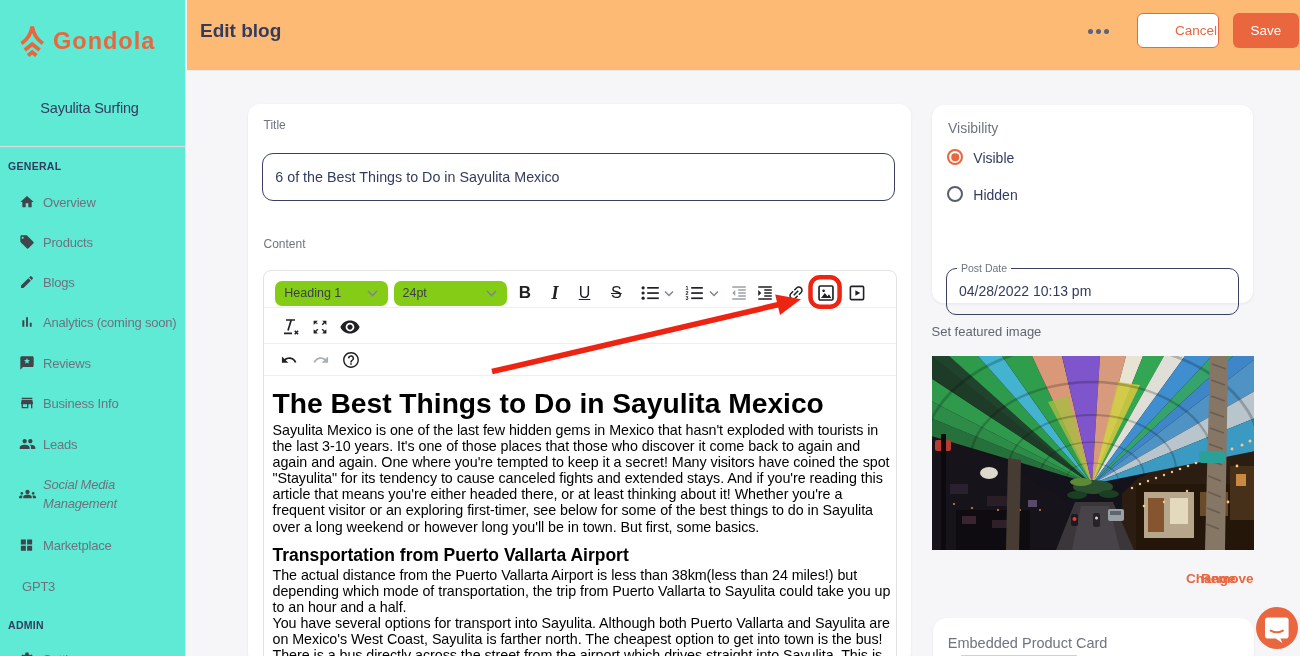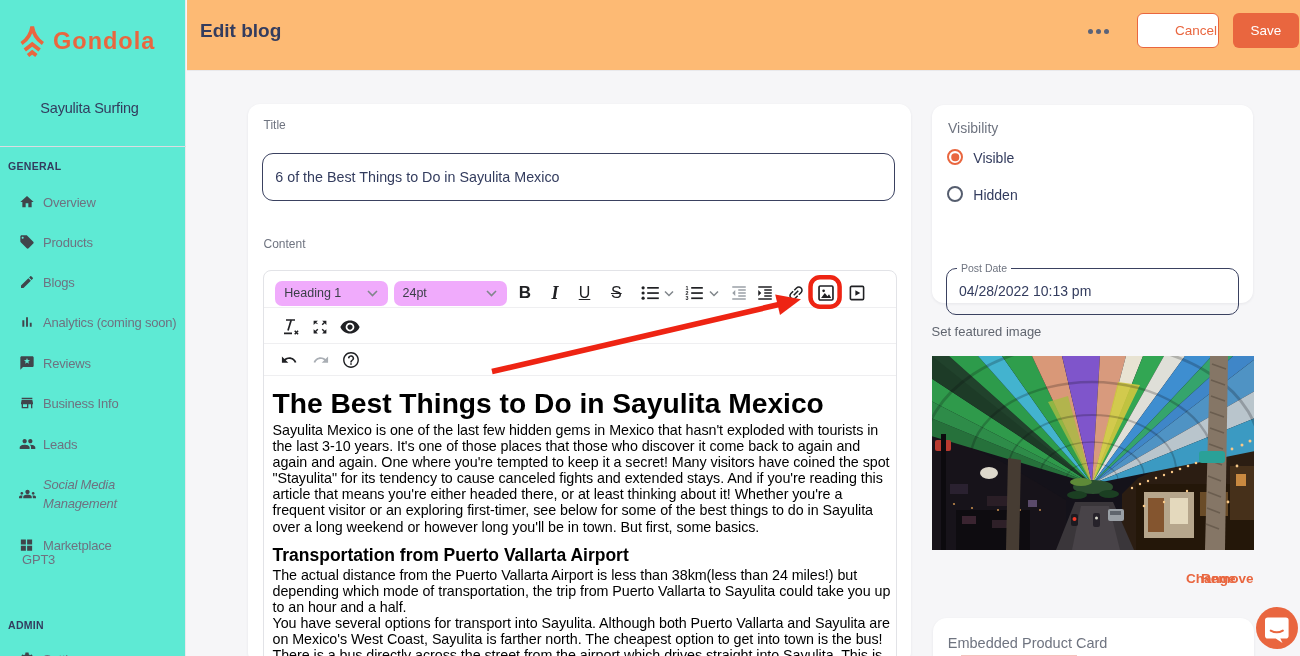--- a/index.html
+++ b/index.html
@@ -23,21 +23,21 @@
   #btn-cancel { position:absolute; left:950px; top:13px; width:82px; height:35px; border:1px solid #e9663f; border-radius:6px; background:#fff; color:#e9663f; font-size:13.5px; text-align:center; line-height:33px;padding-left:36px; }
   #btn-save { position:absolute; left:1046px; top:13px; width:66px; height:35px; border-radius:6px; background:#e9663f; color:#fff; font-size:13.5px; text-align:center; line-height:35px; }
 
   
   #maincard { position:absolute; left:247.5px; top:104px; width:663.5px; height:560px; background:#fff; border-radius:12px; box-shadow:0 1px 3px rgba(30,35,60,0.07); }
   .flabel { position:absolute; font-size:12px; color:#6f7480; }
   #titleinput { position:absolute; left:14.8px; top:49px; width:633px; height:48px; border:1.6px solid #3a4160; border-radius:11px; }
   #titleinput span { position:absolute; left:12px; top:50%; transform:translateY(-50%); font-size:14.3px; color:#333c5e;text-align:center; }
 
   #editor { position:absolute; left:15px; top:166px; width:634px; height:394px; border:1px solid #e2e3e7; border-radius:8px; background:#fff; }
-  .tsel { position:absolute; height:25px; background:#f0abfc; border-radius:7px; font-size:12.5px; color:#3a3f47; }
+  .tsel { position:absolute; height:25px; background:#84cc16; border-radius:7px; font-size:12.5px; color:#3a3f47; }
   .tsel .lab { position:absolute; left:9px; top:50%; transform:translateY(-50%); }
   .ticon { position:absolute; transform:translate(-50%,-50%); display:block; }
   .tbtn { position:absolute; transform:translate(-50%,-50%); font-size:16px; font-weight:bold; color:#202124; }
 
   #edcontent { position:absolute; left:0px; top:104px; width:632px; height:346px; overflow:hidden; }
   #edcontent .inner { position:absolute; left:9px; top:0; width:640px; color:#000; }
   #edcontent h1 { font-size:28.2px; line-height:32px; margin-top:12px; margin-bottom:3px; }
   #edcontent h3 { font-size:17.5px; line-height:19px; margin-top:11px; margin-bottom:2px; }
   #edcontent p { font-size:14.3px; line-height:16.1px; letter-spacing:-0.05px; }
 
@@ -122,21 +122,21 @@
         <path d="M12 12.75c1.63 0 3.07.39 4.24.9 1.08.48 1.76 1.56 1.76 2.73V18H6v-1.61c0-1.18.68-2.26 1.76-2.73 1.17-.52 2.61-.91 4.24-.91zM4 13c1.1 0 2-.9 2-2s-.9-2-2-2-2 .9-2 2 .9 2 2 2zm1.13 1.1c-.37-.06-.74-.1-1.13-.1-.99 0-1.93.21-2.78.58C.48 14.9 0 15.62 0 16.43V18h4.5v-1.61c0-.83.23-1.61.63-2.29zM20 13c1.1 0 2-.9 2-2s-.9-2-2-2-2 .9-2 2 .9 2 2 2zm4 3.43c0-.81-.48-1.53-1.22-1.85-.85-.37-1.79-.58-2.78-.58-.39 0-.76.04-1.13.1.4.68.63 1.46.63 2.29V18H24v-1.57zM12 6c1.66 0 3 1.34 3 3s-1.34 3-3 3-3-1.34-3-3 1.34-3 3-3z"></path>
       </svg>
       <span style="line-height:19px;font-style:italic;">Social Media<br>Management</span>
     </div>
   <div class="navitem" style="top:535px;">
       <svg width="15" height="15" viewBox="0 0 24 24" fill="#40454b">
         <path d="M3 3h8v8H3zM13 3h8v8h-8zM3 13h8v8H3zM13 13h8v8h-8z"></path>
       </svg>
       <span>Marketplace</span>
     </div>
-  <div class="navitem" style="top:549px;padding-left:28px;">
+  <div class="navitem" style="top:576px;padding-left:28px;">
       <span style="left:22px;">GPT3</span>
     </div>
   <div class="navhead" style="top:619px;">ADMIN</div>
   <div class="navitem" style="top:649px;">
       <svg width="16" height="16" viewBox="0 0 24 24" fill="#40454b">
         <path d="M19.14 12.94c.04-.3.06-.61.06-.94 0-.32-.02-.64-.07-.94l2.03-1.58c.18-.14.23-.41.12-.61l-1.92-3.32c-.12-.22-.37-.29-.59-.22l-2.39.96c-.5-.38-1.03-.7-1.62-.94l-.36-2.54c-.04-.24-.24-.41-.48-.41h-3.84c-.24 0-.43.17-.47.41l-.36 2.54c-.59.24-1.13.57-1.62.94l-2.39-.96c-.22-.08-.47 0-.59.22L2.74 8.87c-.12.21-.08.47.12.61l2.03 1.58c-.05.3-.09.63-.09.94s.02.64.07.94l-2.03 1.58c-.18.14-.23.41-.12.61l1.92 3.32c.12.22.37.29.59.22l2.39-.96c.5.38 1.03.7 1.62.94l.36 2.54c.05.24.24.41.48.41h3.84c.24 0 .44-.17.47-.41l.36-2.54c.59-.24 1.13-.56 1.62-.94l2.39.96c.22.08.47 0 .59-.22l1.92-3.32c.12-.22.07-.47-.12-.61l-2.01-1.58zM12 15.6c-1.98 0-3.6-1.62-3.6-3.6s1.62-3.6 3.6-3.6 3.6 1.62 3.6 3.6-1.62 3.6-3.6 3.6z"></path>
       </svg>
       <span>Settings</span>
     </div>
 </div>

